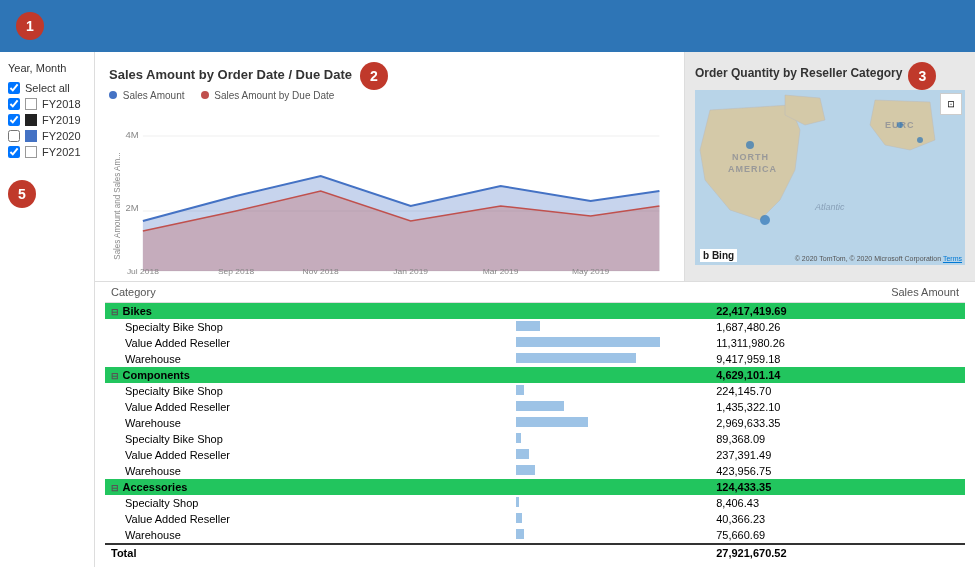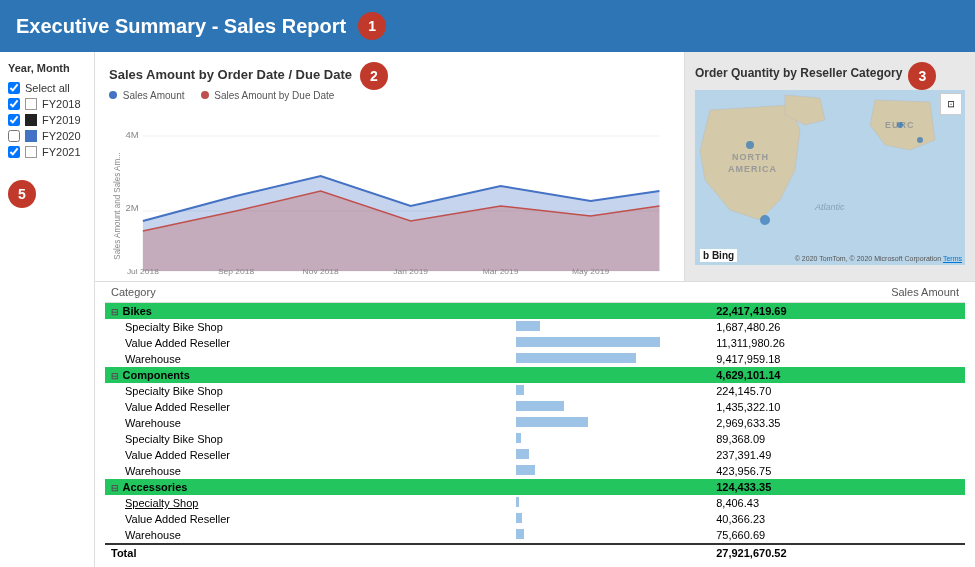--- a/index.html
+++ b/index.html
@@ -38,21 +38,21 @@
 
     .sidebar {
       width: 95px;
       background: white;
       padding: 10px 8px;
       border-right: 1px solid #ddd;
       flex-shrink: 0;
     }
 
     .sidebar-title {
-      font-weight: bold;
+      font-weight: normal;
       font-size: 11px;
       margin-bottom: 6px;
       color: #333;
     }
 
     .sidebar-item {
       display: flex;
       align-items: center;
       gap: 5px;
       padding: 2px 0;
@@ -222,21 +222,20 @@
     
     svg.line-chart {
       width: 100%;
       height: 150px;
     }
   </style>
 </head>
 <body>
 
 <div class="header">
-  <span>Executive Summary - Sales Report</span>
   <span class="badge">1</span>
 </div>
 
 <div class="main-content">
 
   <div class="sidebar">
     <div class="sidebar-title">Year, Month</div>
 
     <div class="sidebar-item">
       <input type="checkbox" checked="" style="">
@@ -453,21 +452,21 @@
         </div>
       </td>
       <td class="right">423,956.75</td>
     </tr>
             <tr class="cat-row">
     <td><span class="expand-icon">⊟</span>Accessories</td>
     <td></td>
     <td class="right">124,433.35</td>
   </tr>
             <tr class="sub-row">
-      <td style="padding-left:20px;text-decoration:underline;">Specialty Shop</td>
+      <td style="padding-left:20px;">Specialty Shop</td>
       <td class="bar-cell">
         <div class="bar-container">
           <div class="bar" style="width:3px;"></div>
         </div>
       </td>
       <td class="right">8,406.43</td>
     </tr>
             <tr class="sub-row">
       <td style="padding-left:20px;">Value Added Reseller</td>
       <td class="bar-cell">

